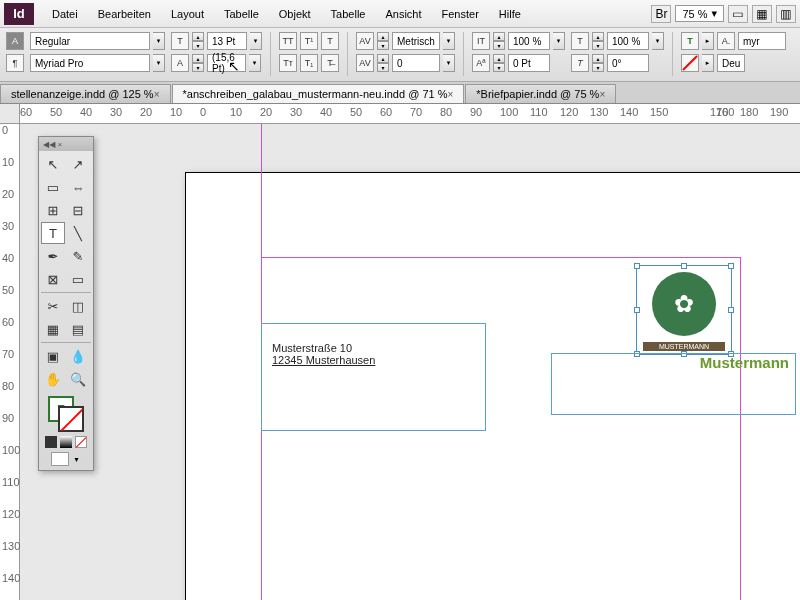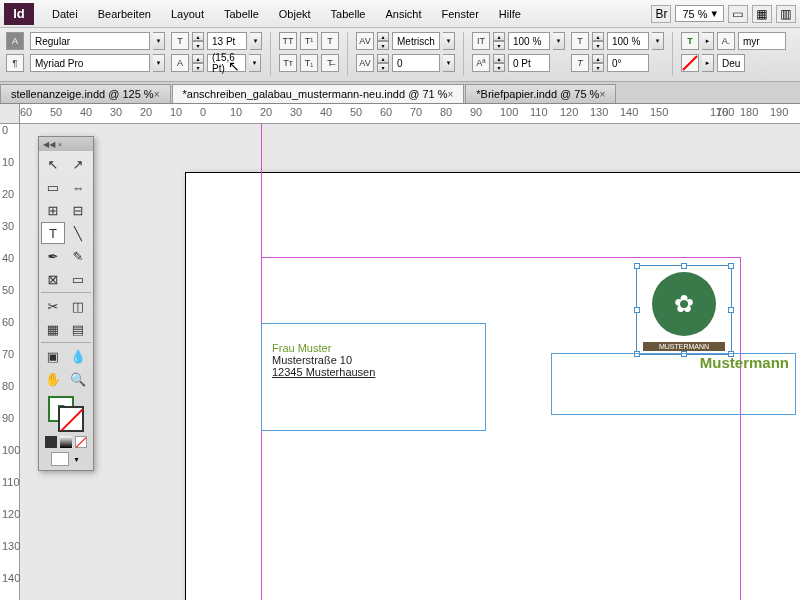--- a/index.html
+++ b/index.html
@@ -276,21 +276,20 @@
     <span style="top: 416px;">130</span>
     <span style="top: 448px;">140</span>
   </div>
 
 <div class="canvas">
   <div class="page">
     <div class="margin-box" style="left:75px; top:84px; width:480px; height:640px;"></div>
     <div class="guide-v" style="left:75px;"></div>
 
     <div class="frame" style="left:75px; top:150px; width:225px; height:108px; padding:18px 10px;">
-      <div class="addr-name">Frau Muster</div>
       <div class="addr-line">Musterstraße 10</div>
       <div class="addr-line" style="text-decoration:underline">12345 Musterhausen</div>
     </div>
 
     <div class="frame sel" style="left:450px; top:92px; width:96px; height:90px;">
       <div class="logo-circle">
         <span class="logo-tree">✿</span>
       </div>
       <div class="logo-band">MUSTERMANN</div>
       <div class="frame-handle" style="left:-3px;top:-3px"></div>

